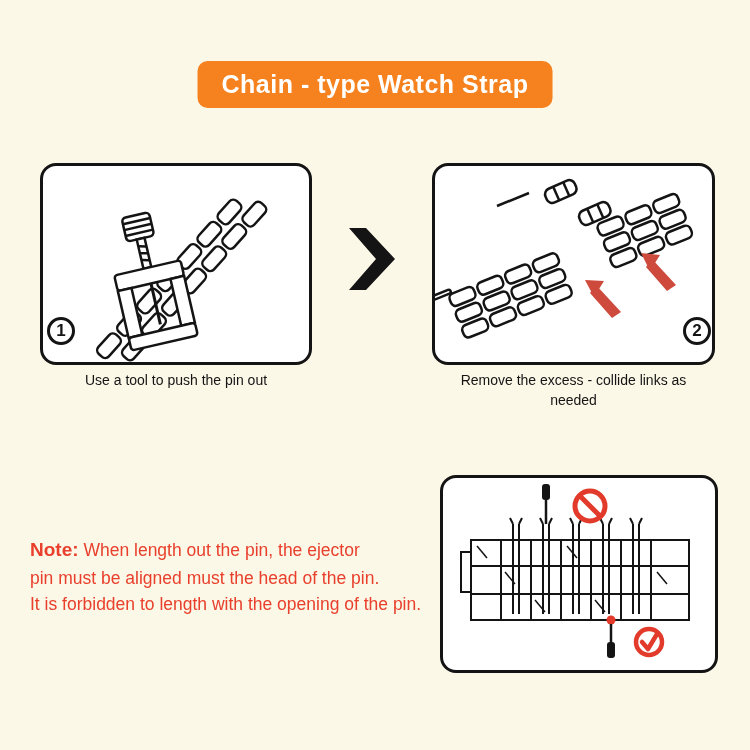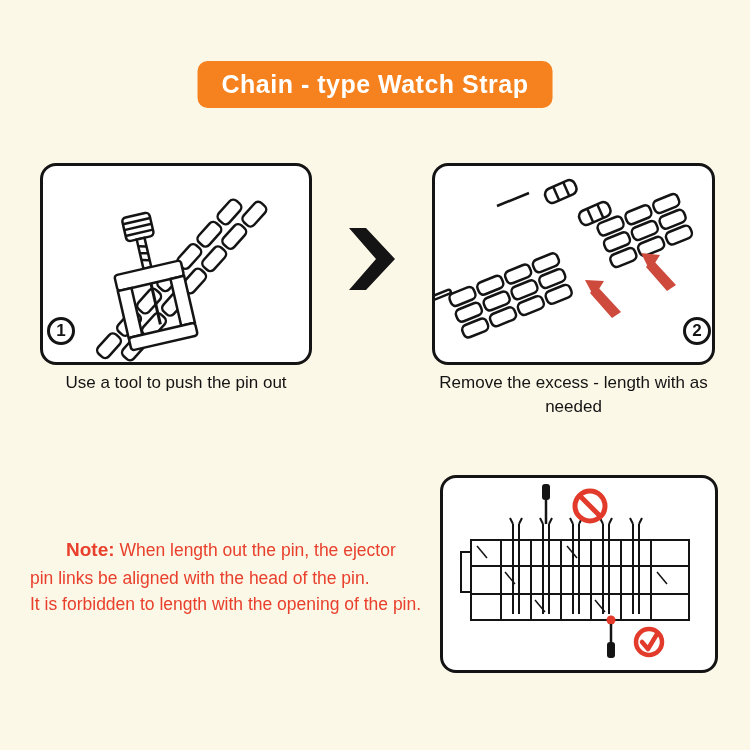--- a/index.html
+++ b/index.html
@@ -24,28 +24,28 @@
 
   .chevron { position:absolute; left:349px; top:228px; }
 
   .step-circle { position:absolute; width:28px; height:28px; background:#fff;
                  border:3px solid var(--panel-border,#141414); border-radius:50%;
                  font-weight:bold; font-size:17px; color:#141414;
                  display:flex; align-items:center; justify-content:center; }
   .step-circle.one { left:47px;  top:317px; }
   .step-circle.two { left:683px; top:317px; }
 
-  .caption { position:absolute; font-size:17px; color:#141414;
+  .caption { position:absolute; font-size:14px; color:#141414;
              text-align:center; line-height:1.4; }
   .caption.c1 { left:40px;  top:371px; width:272px; }
   .caption.c2 { left:438px; top:371px; width:271px; }
 
   .note { position:absolute; left:30px; top:536px; width:470px;
           font-size:17.5px; line-height:1.5; color:var(--note-red,#E8402C); }
-  .note b { font-size:19px;margin-left:36px; }
+  .note b { font-size:19px; }
 
   
   .ink       { stroke:#141414; fill:#fff; }
   .ink-line  { stroke:#141414; fill:none; }
   .black-fill{ fill:#141414; stroke:none; }
   .red-shape { fill:var(--arrow-red,#CE4A3C); stroke:none; }
   .red-stroke{ stroke:var(--mark-red,#E23B2B); fill:none; }
   .red-dot   { fill:var(--mark-red,#E23B2B); stroke:none; }
 </style>
 </head>
@@ -155,26 +155,26 @@
   </div>
 
   <div class="step-circle one">
     <span>1</span>
   </div>
   <div class="step-circle two">
     <span>2</span>
   </div>
 
   <div class="caption c1">Use a tool to push the pin out</div>
-  <div class="caption c2">Remove the excess - length with as needed</div>
+  <div class="caption c2">Remove the excess - collide links as needed</div>
 
   <p class="note">
     <b>Note:</b>
     <span>When length out the pin, the ejector</span><br>
-    <span>pin links be aligned with the head of the pin.</span><br>
+    <span>pin must be aligned must the head of the pin.</span><br>
     <span>It is forbidden to length with the opening of the pin.</span>
   </p>
 
   <div class="panel detail">
     <svg class="fig" viewBox="0 0 272 192">
 
       <g class="ink" stroke-width="2">
         <rect x="18" y="74" width="12" height="40"></rect>
         <rect x="28" y="62" width="218" height="80"></rect>
         <line x1="58" y1="62" x2="58" y2="142"></line>

